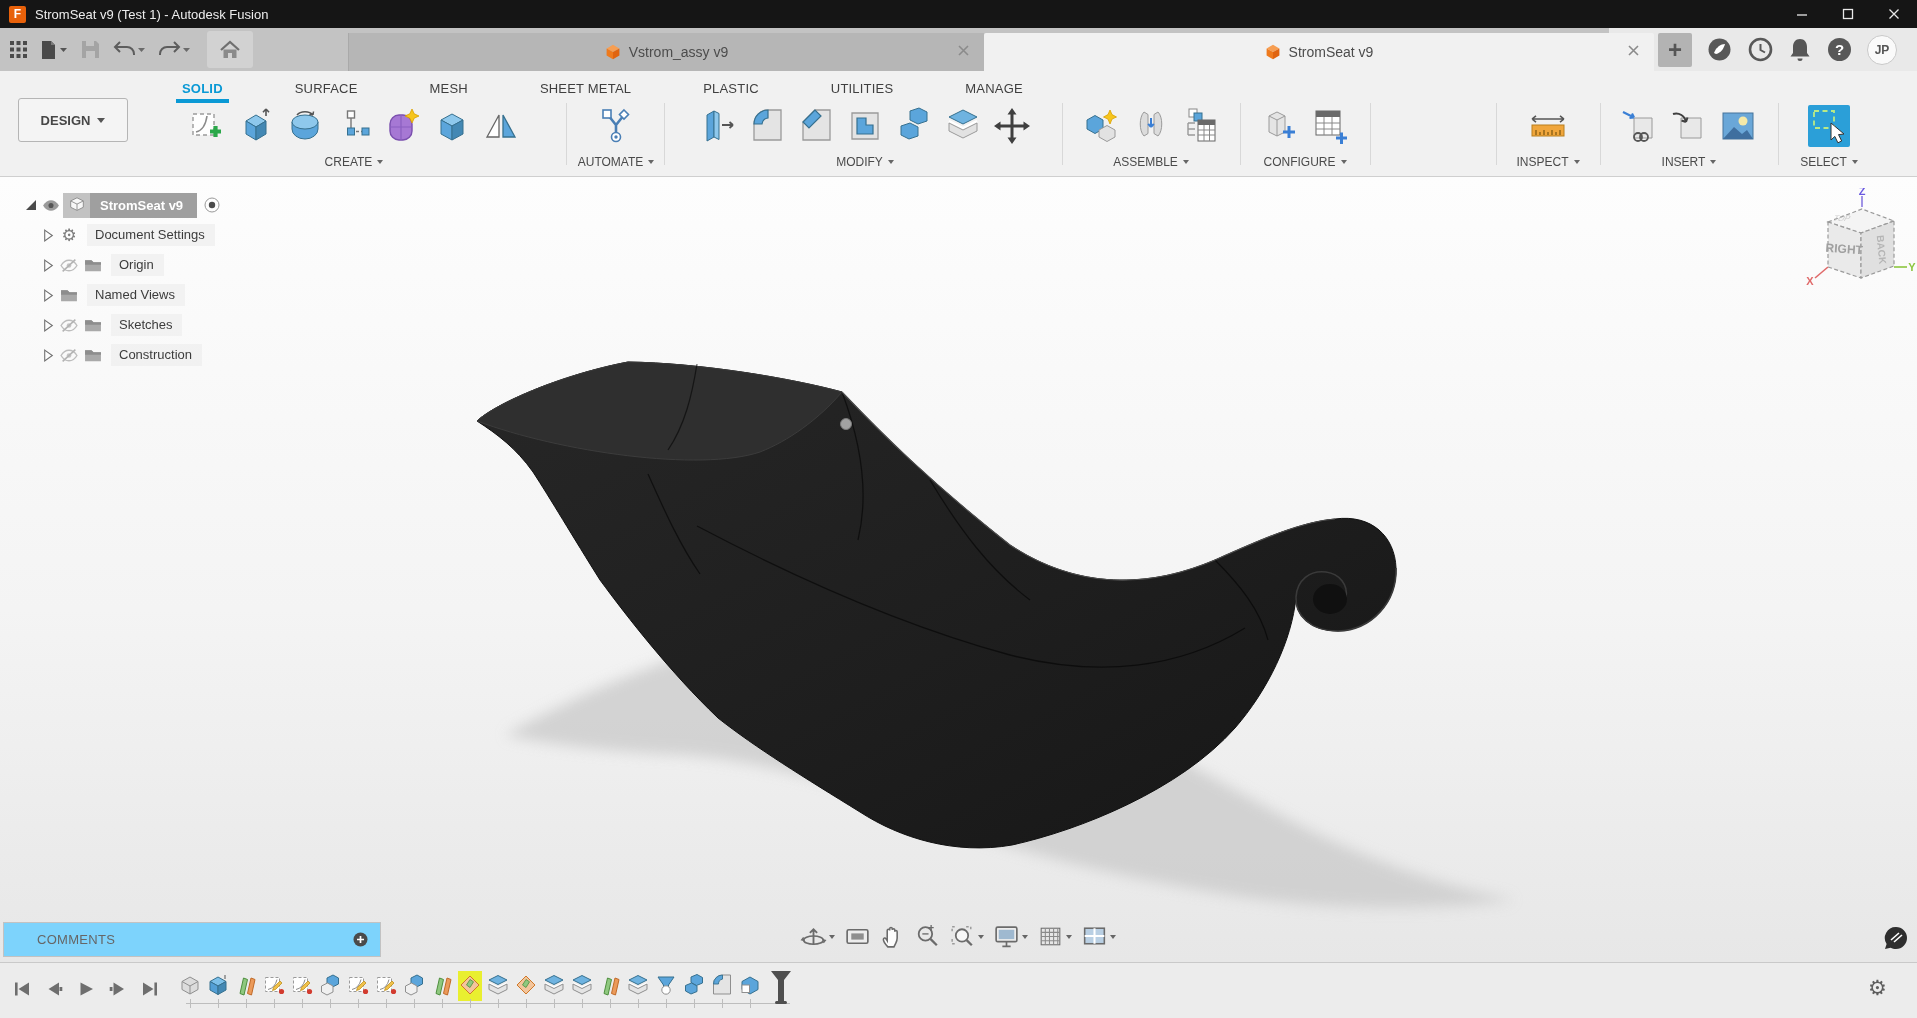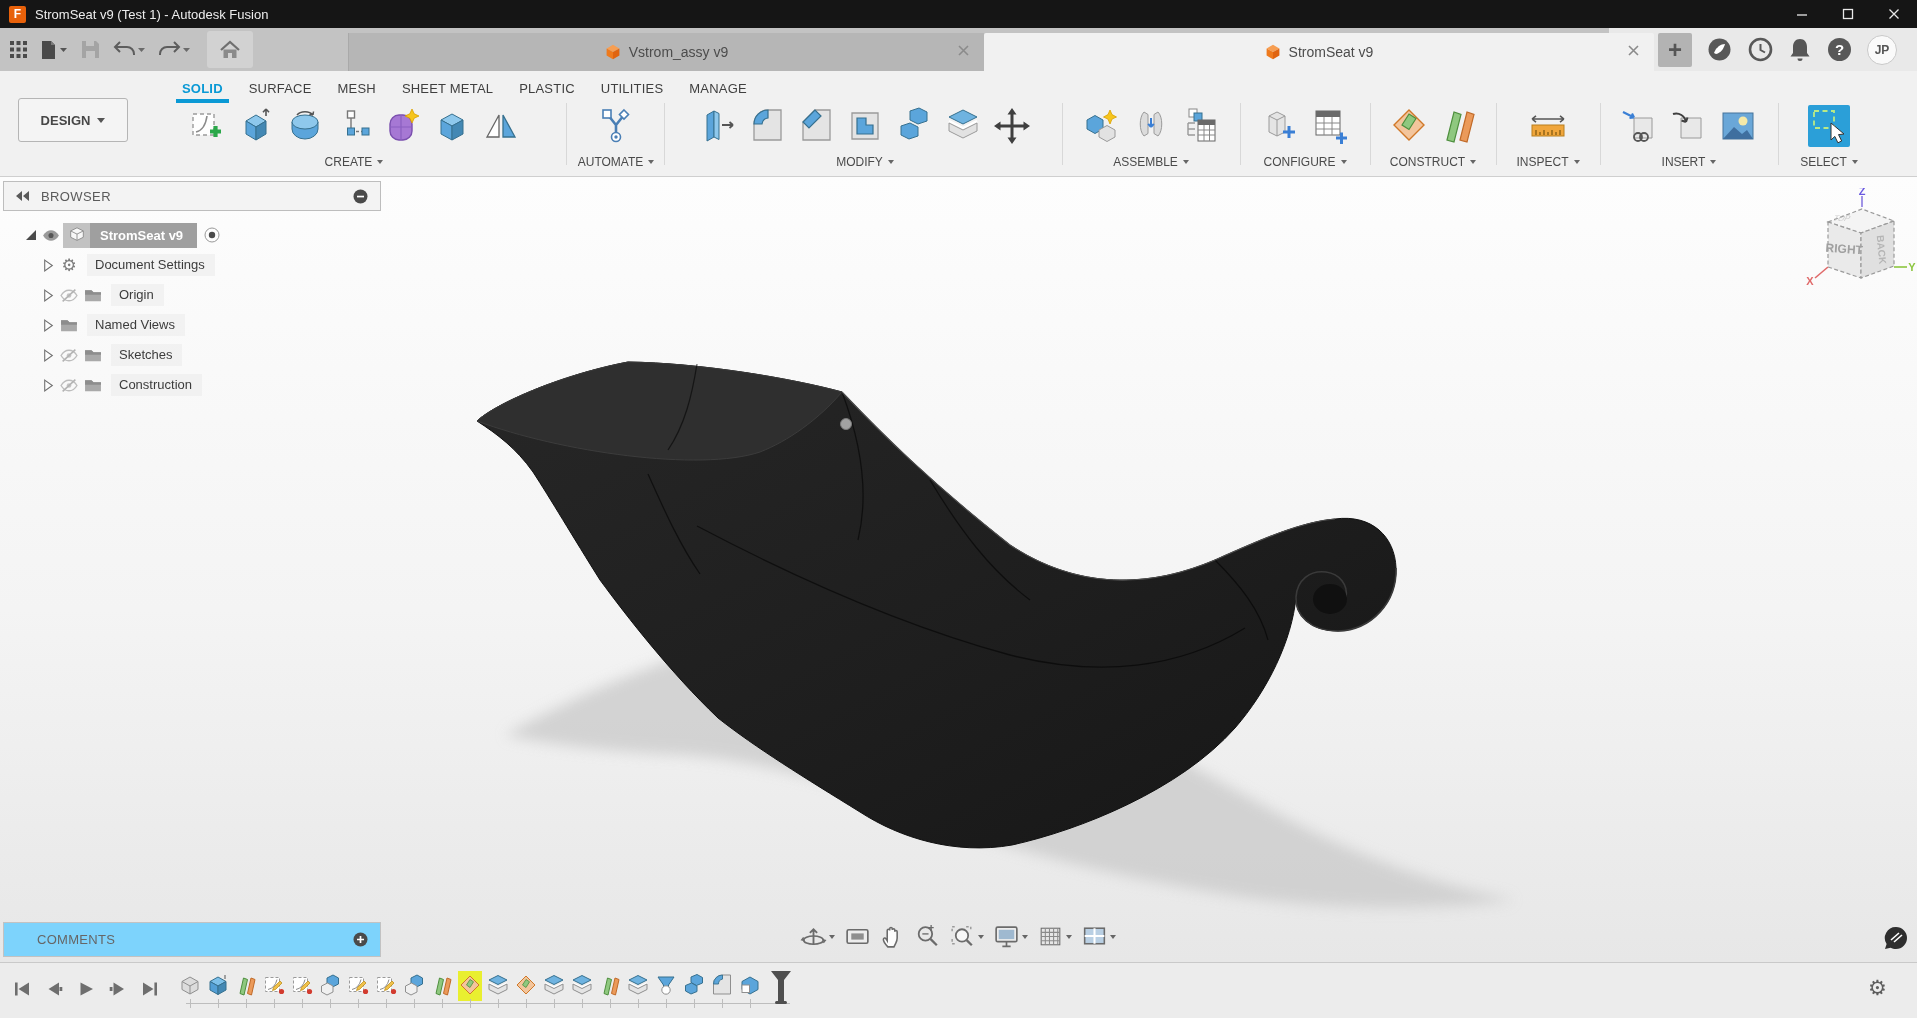--- a/index.html
+++ b/index.html
@@ -36,21 +36,21 @@
     color:#555; font-size:12px; font-weight:bold; display:flex; align-items:center; justify-content:center; }
 
   
   #ribbon { position:absolute; left:0; top:71px; width:1917px; height:106px;
     background:#f1f1f1; border-bottom:1px solid #cfcfcf; }
   #design-btn { position:absolute; left:18px; top:27px; width:110px; height:44px;
     border:1px solid #b5b5b5; border-radius:3px; background:#f4f4f4;
     display:flex; align-items:center; justify-content:center; gap:7px;
     font-size:13px; font-weight:bold; color:#474747; }
   #design-btn::after { content:""; border:4px solid transparent; border-top:5px solid #555; margin-top:4px; }
-  #ribbon-tabs { position:absolute; left:180px; top:4px; display:flex; gap:22px; height:26px; align-items:center; }
+  #ribbon-tabs { position:absolute; left:180px; top:4px; display:flex; gap:68px; height:26px; align-items:center; }
   .rtab { font-size:13px; color:#3f3f3f; letter-spacing:.2px; position:relative; padding:3px 2px; }
   .rtab.active { color:#0a99d5; font-weight:bold; }
   .rtab.active::after { content:""; position:absolute; left:-4px; right:-4px; bottom:-4px; height:4px; background:#0a99d5; }
   .rgroup { position:absolute; top:30px; height:74px; display:flex; flex-direction:column; align-items:center; }
   .rgroup-icons { display:flex; gap:5px; align-items:center; height:50px; }
   .grp-label { font-size:12px; color:#4a4a4a; margin-top:4px; display:flex; align-items:center; gap:5px; }
   .grp-label::after { content:""; border:3.5px solid transparent; border-top:4.5px solid #666; margin-top:3px; }
   .rdiv { position:absolute; top:32px; height:62px; width:1px; background:#d8d8d8; }
   .ricon { width:44px; height:44px; display:flex; align-items:center; justify-content:center; }
 
@@ -446,39 +446,20 @@
             <path d="M26 32h11M31.5 26.5V38" stroke="#3a7fd5" stroke-width="3"></path>
           </svg>
         </span>
     </div>
     <div class="grp-label">
         <span>CONFIGURE</span>
       </div>
   </div>
   <div class="rdiv" style="left:1370px"></div>
 
-  <div class="rgroup" style="left:1376px; width:114px">
-    <div class="rgroup-icons">
-      <span class="ricon">
-          <svg width="40" height="40" viewBox="0 0 40 40">
-            <path d="M20 4l15 15-15 15L5 19z" fill="#f3c59c" stroke="#d07828" stroke-width="1.4"></path>
-            <path d="M13 19l7-11 7 4.5-7 11z" fill="#8fc87f" stroke="#4e8f3e" stroke-width="1.2"></path>
-          </svg>
-        </span>
-      <span class="ricon">
-          <svg width="40" height="40" viewBox="0 0 40 40">
-            <path d="M9 34L16 6l7 2.5L16 36z" fill="#8fc87f" stroke="#4e8f3e" stroke-width="1.2"></path>
-            <path d="M22 34L29 6l7 2.5L29 36z" fill="#eb9a5a" stroke="#c06a28" stroke-width="1.2"></path>
-          </svg>
-        </span>
-    </div>
-    <div class="grp-label">
-        <span>CONSTRUCT</span>
-      </div>
-  </div>
   <div class="rdiv" style="left:1496px"></div>
 
   <div class="rgroup" style="left:1502px; width:92px">
     <div class="rgroup-icons">
       <span class="ricon">
           <svg width="44" height="40" viewBox="0 0 44 40">
             <path d="M6 13h32M6 13l4-3.2M6 13l4 3.2M38 13l-4-3.2M38 13l-4 3.2" stroke="#555" stroke-width="1.6" fill="none"></path>
             <rect x="6" y="19" width="32" height="11" fill="#f0a63c" stroke="#b97e1d"></rect>
             <path d="M10 24v5M14 26v3M18 24v5M22 26v3M26 24v5M30 26v3M34 24v5" stroke="#7a5510" stroke-width="1.2"></path>
           </svg>
@@ -568,34 +549,20 @@
         <path d="M1215 560 C1240 585 1260 610 1268 640"></path>
       </g>
 
       <path fill="none" stroke="#4d4d4d" stroke-width="1.2" d="M842 392 C880 432 930 482 1010 545 C1070 585 1140 592 1215 560 C1260 540 1300 522 1335 519"></path>
       <circle cx="846" cy="424" r="5.5" fill="#b9b9b9" fill-opacity=".85" stroke="#7a7a7a"></circle>
     </g>
   </svg>
 </div>
 
 <div id="browser">
-  <div id="browser-header">
-    <span id="browser-collapse">
-      <svg width="17" height="12" viewBox="0 0 17 12">
-          <path d="M8 1L2 6l6 5zM15 1L9 6l6 5z" fill="#5a5a5a"></path>
-        </svg>
-      </span>
-    <span id="browser-title">BROWSER</span>
-    <span id="browser-minus">
-      <svg width="15" height="15" viewBox="0 0 15 15">
-          <circle cx="7.5" cy="7.5" r="7" fill="#4a4a4a"></circle>
-          <rect x="4" y="6.7" width="7" height="1.7" fill="#fff"></rect>
-        </svg>
-      </span>
-  </div>
   <div id="browser-tree">
     <div id="br-root">
       <span class="br-tri" style="margin-left:22px">
         <svg width="12" height="12" viewBox="0 0 12 12">
             <path d="M11 1v10H1z" fill="#4a4a4a"></path>
           </svg>
         </span>
       <span class="br-eye">
         <svg width="18" height="13" viewBox="0 0 17 12">
             <path d="M1 6C3 2.5 6 1 8.5 1S14 2.5 16 6c-2 3.5-5 5-7.5 5S3 9.5 1 6z" fill="#9a9a9a"></path>

